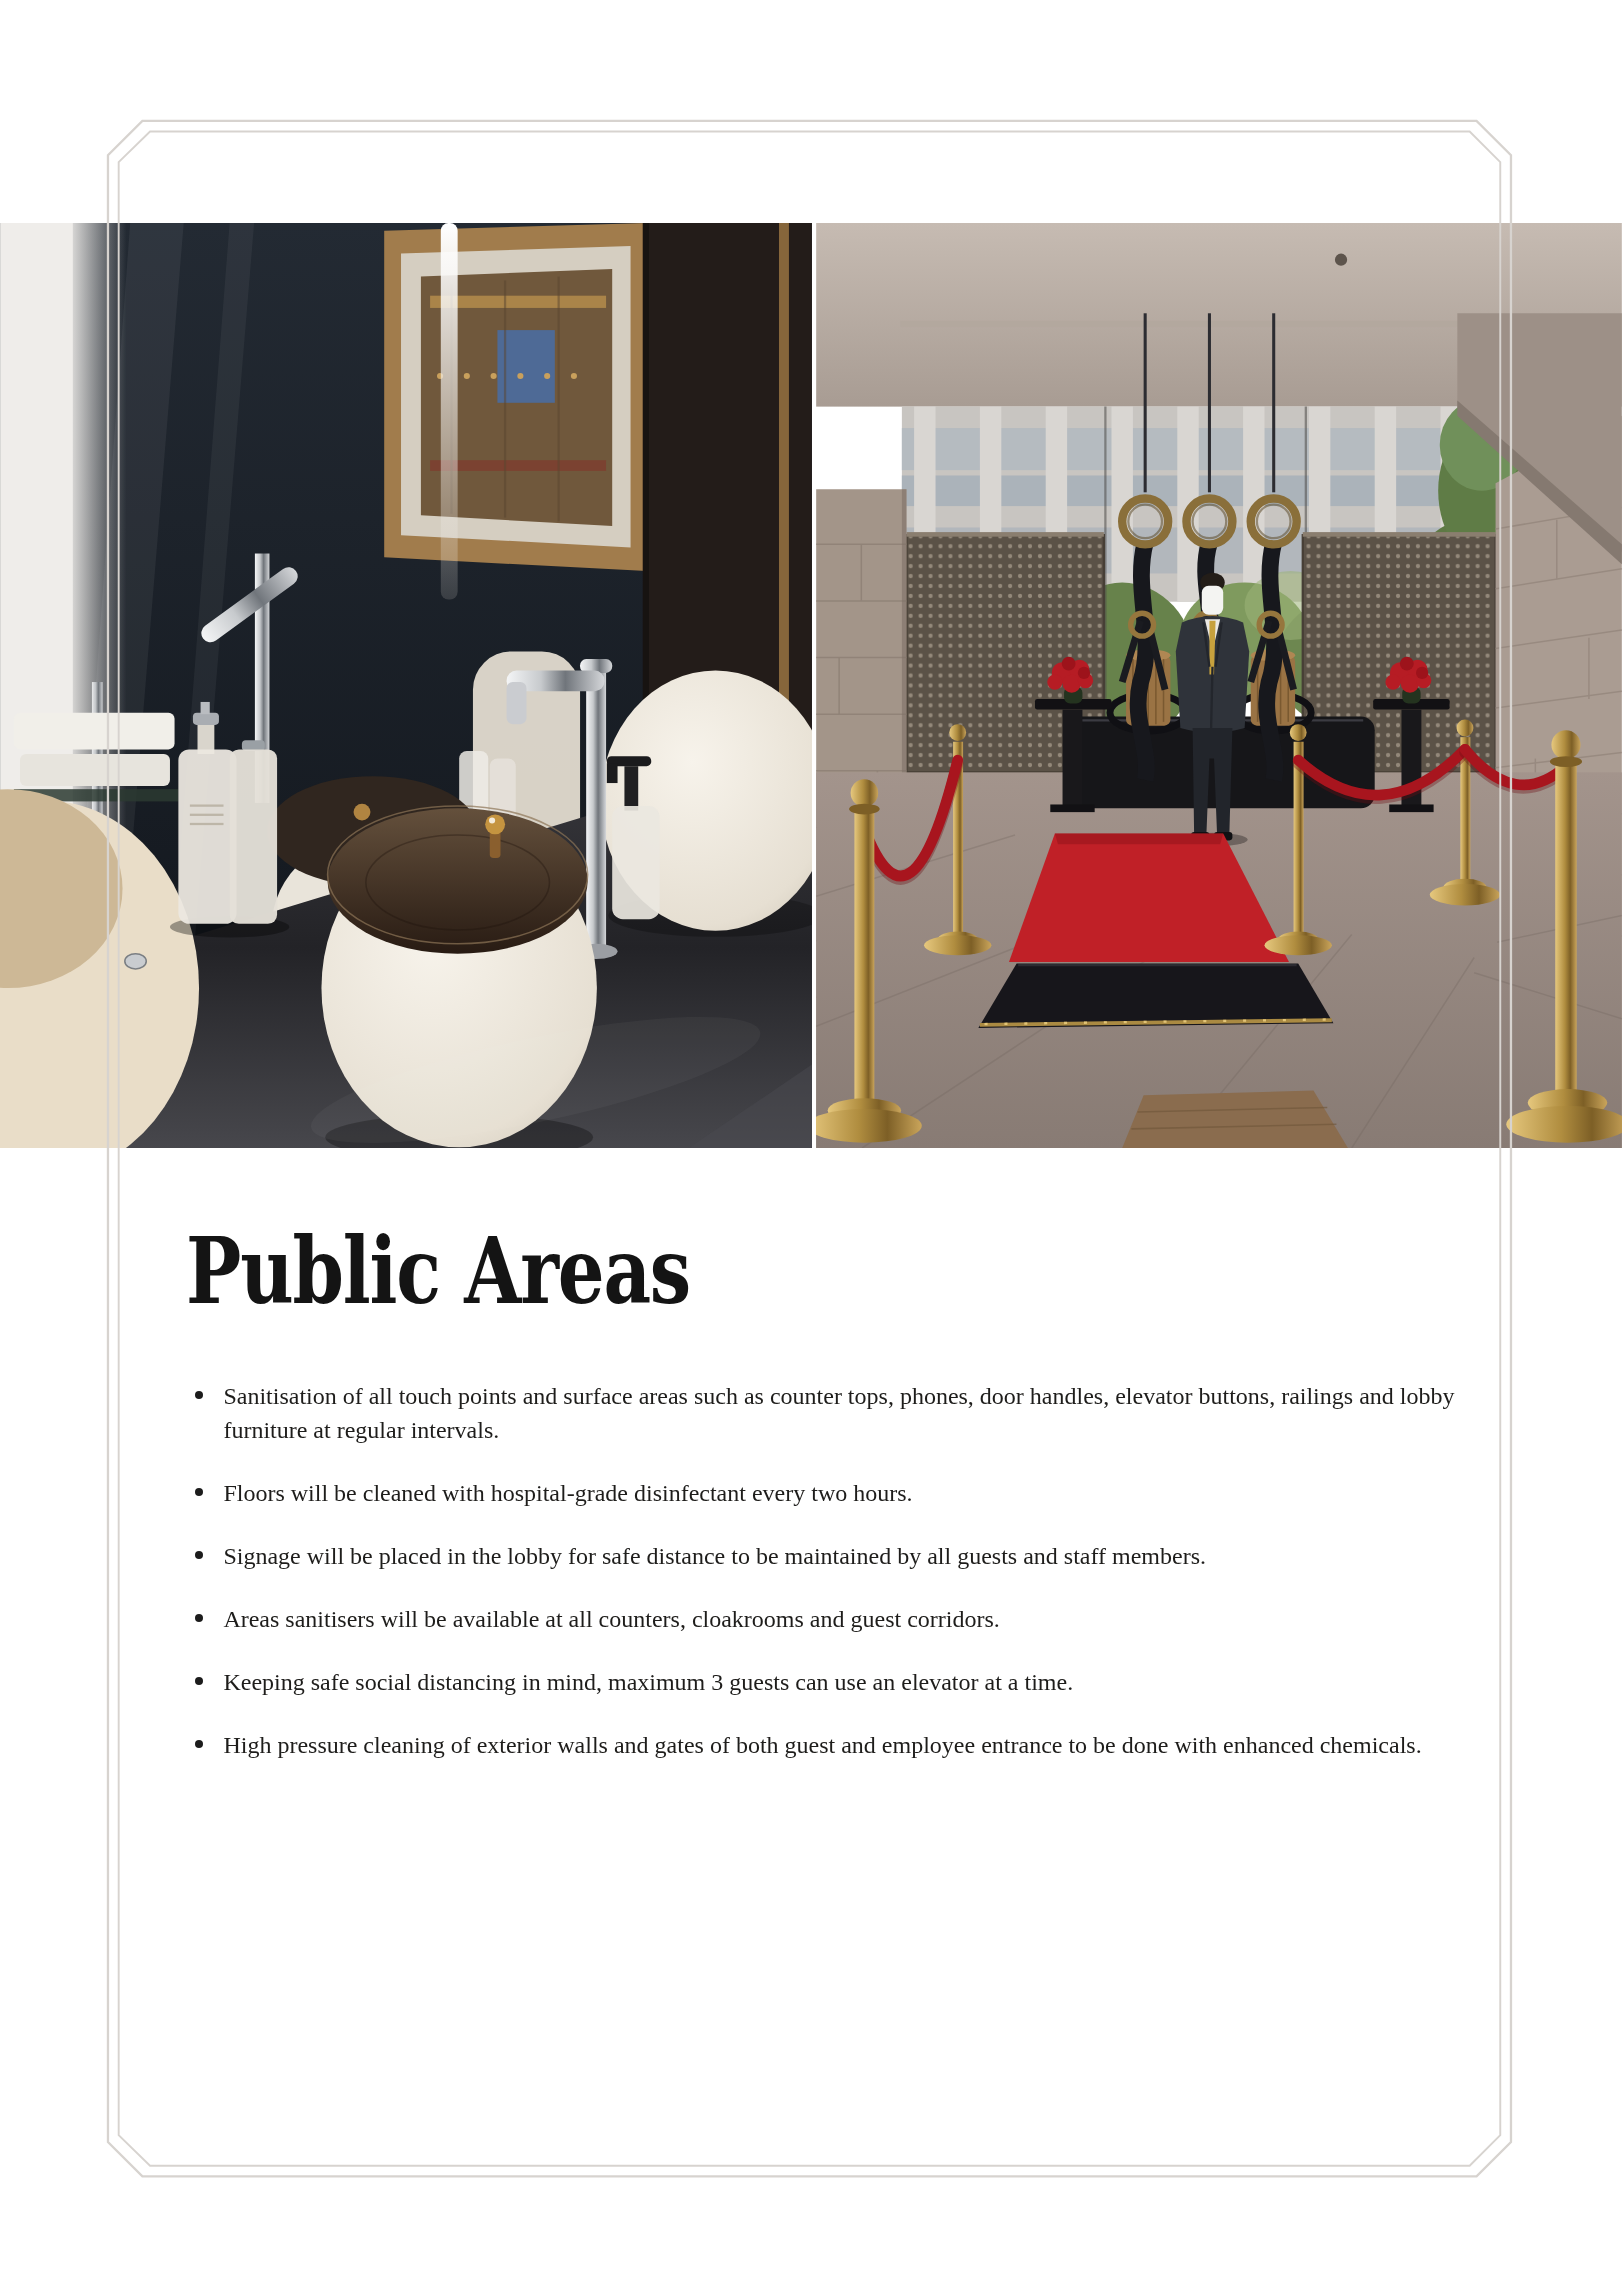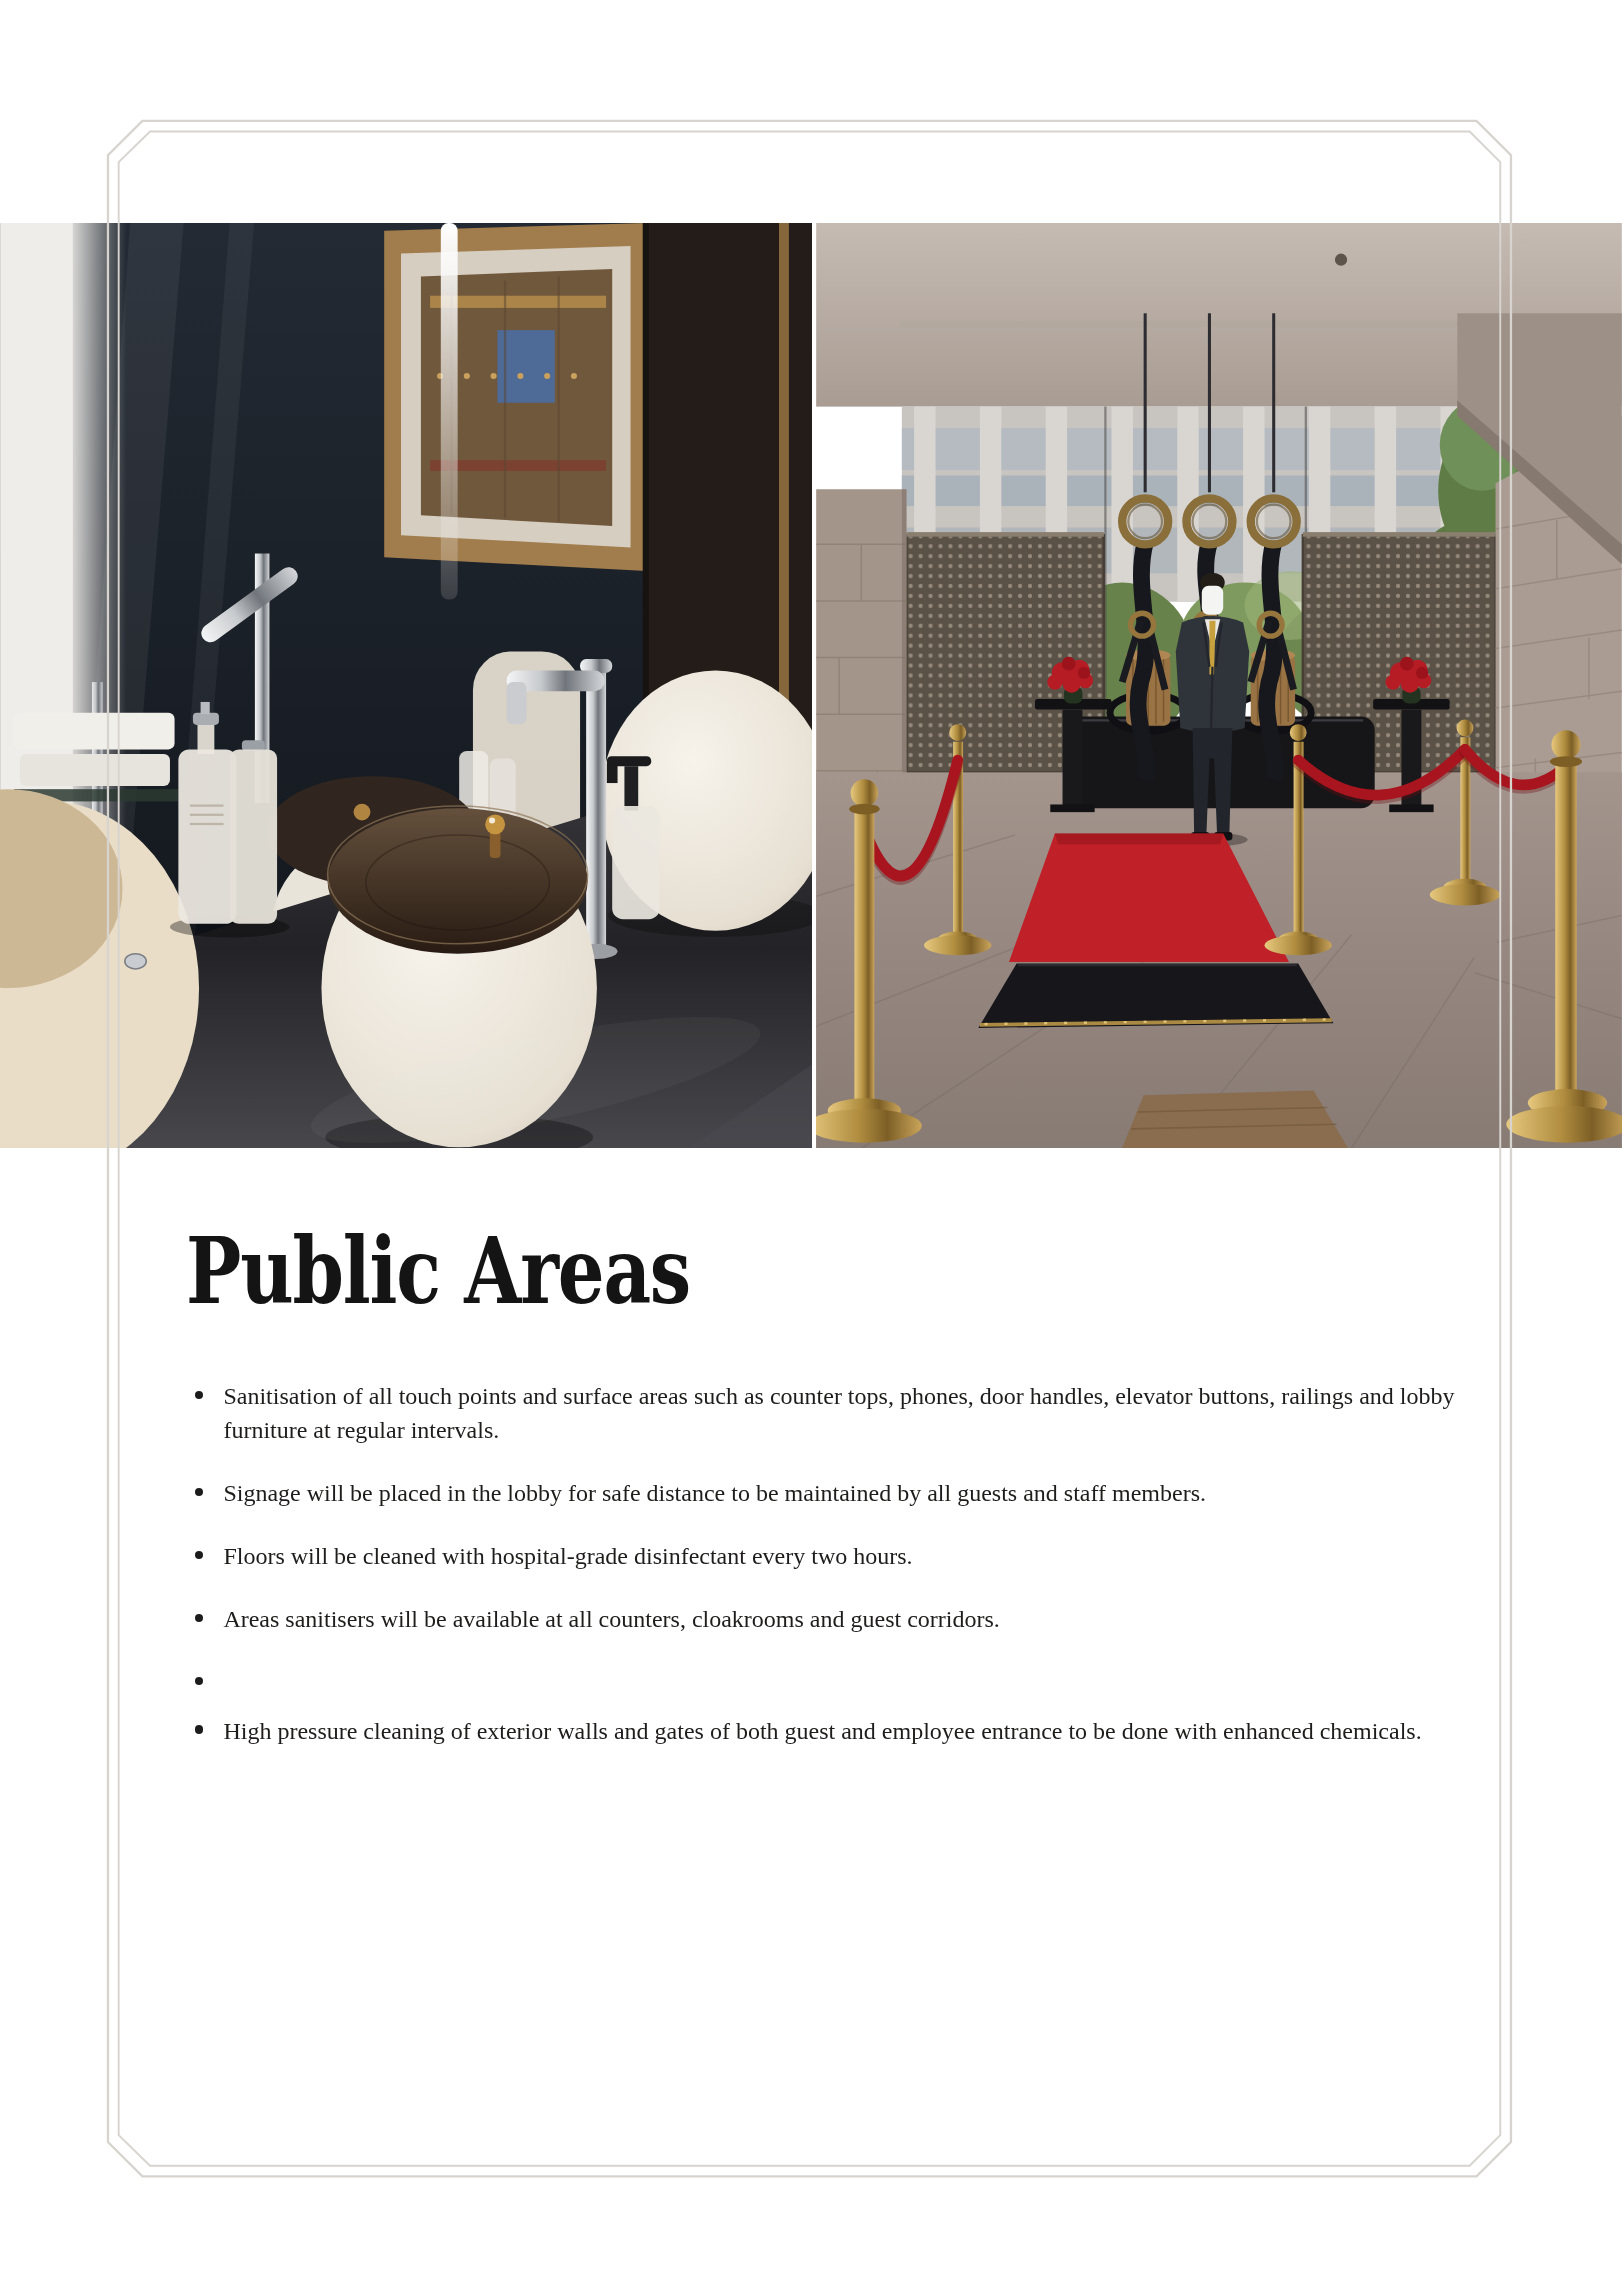--- a/index.html
+++ b/index.html
@@ -496,36 +496,37 @@
 <h1 class="title">Public Areas</h1>
 
 <ul class="bullets">
   <li class="bullet">
     <span class="dot"></span>
     <span class="bt">Sanitisation of all touch points and surface areas such as counter tops, phones, door handles, elevator buttons, railings and lobby furniture at regular intervals.</span>
   </li>
 
   <li class="bullet">
     <span class="dot"></span>
-    <span class="bt">Signage will be placed in the lobby for safe distance to be maintained by all guests and staff members.</span>
+    <span class="bt">Floors will be cleaned with hospital-grade disinfectant every two hours.</span>
   </li>
 
   <li class="bullet">
     <span class="dot"></span>
-    <span class="bt">Floors will be cleaned with hospital-grade disinfectant every two hours.</span>
+    <span class="bt">Signage will be placed in the lobby for safe distance to be maintained by all guests and staff members.</span>
   </li>
 
   <li class="bullet">
     <span class="dot"></span>
     <span class="bt">Areas sanitisers will be available at all counters, cloakrooms and guest corridors.</span>
   </li>
 
 
   <li class="bullet">
     <span class="dot"></span>
+    <span class="bt">Keeping safe social distancing in mind, maximum 3 guests can use an elevator at a time.</span>
   </li>
 
   <li class="bullet">
     <span class="dot"></span>
     <span class="bt">High pressure cleaning of exterior walls and gates of both guest and employee entrance to be done with enhanced chemicals.</span>
   </li>
 </ul>
 
 
 </body></html>

